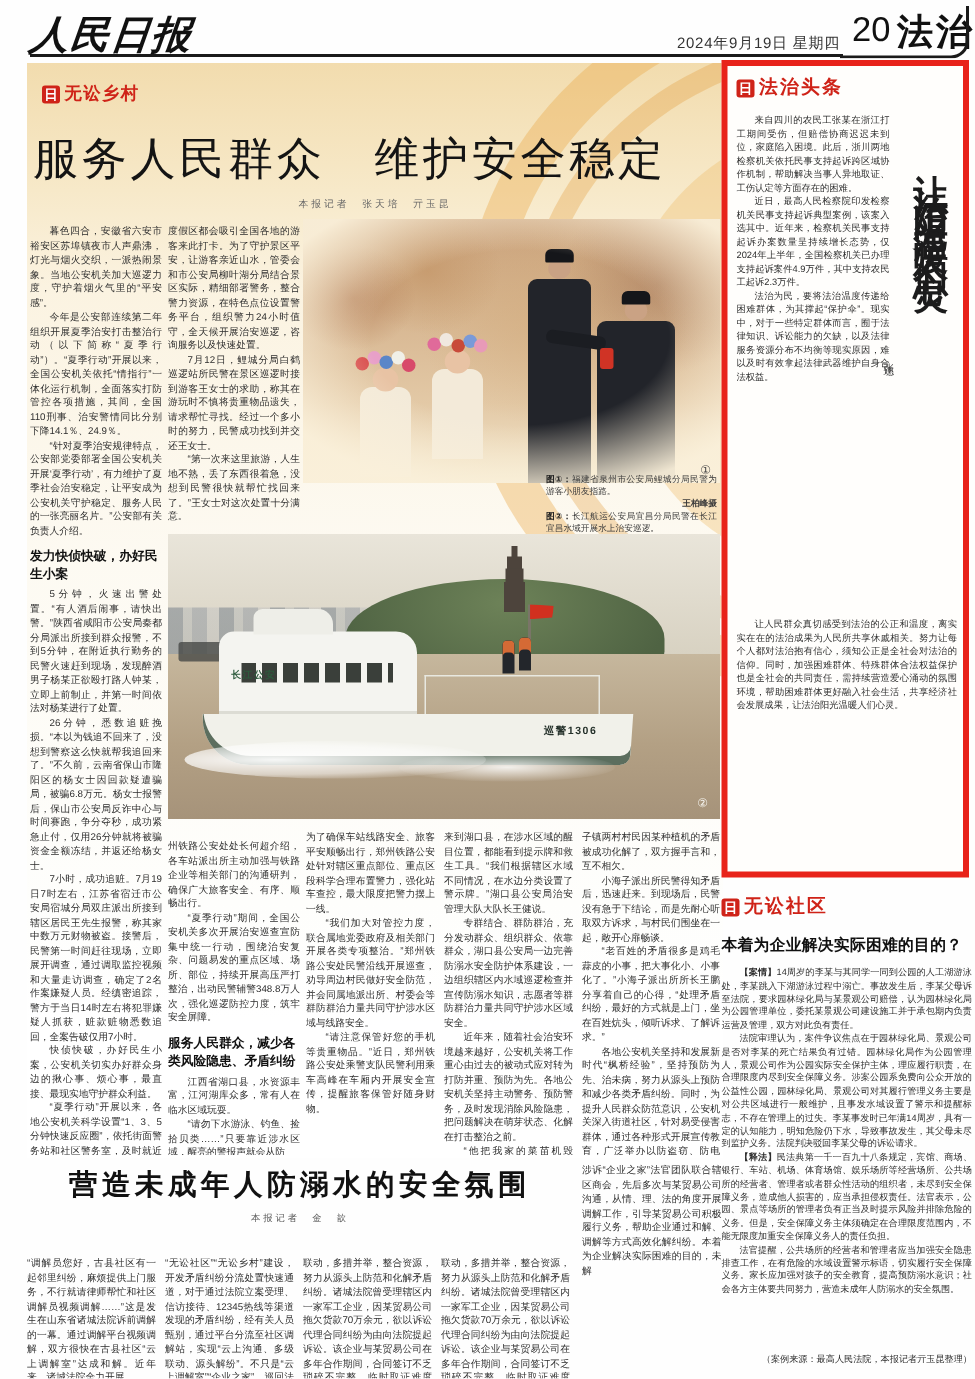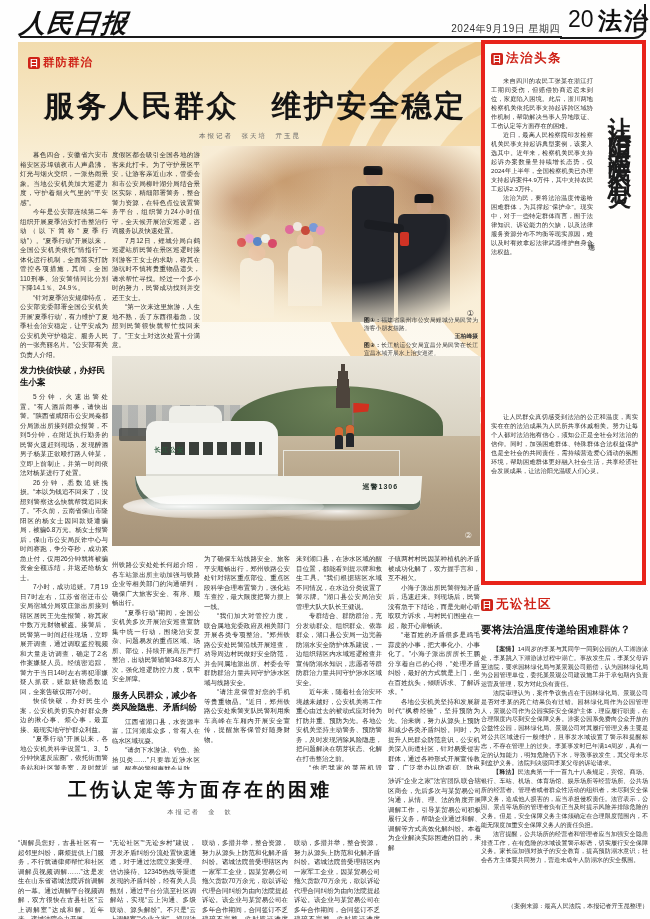--- a/index.html
+++ b/index.html
@@ -26,21 +26,21 @@
     border:26px solid rgba(233,169,70,.38);}
   .swoosh2{position:absolute;left:330px;top:-20px;width:420px;height:380px;border-radius:50%;
     border:14px solid rgba(226,148,48,.30);}
   .swoosh3{position:absolute;left:395px;top:40px;width:300px;height:300px;border-radius:50%;
     background:rgba(238,186,100,.35);}
   .col-label{display:flex;align-items:center;gap:3px;}
   .plogo{display:inline-block;width:12px;height:12px;background:#cf2318;color:#fff;border-radius:2px;
     font-size:9px;line-height:12px;text-align:center;font-weight:bold;flex:0 0 auto;}
   .red-label-text{color:#cf2318;font-weight:bold;font-size:11.5px;letter-spacing:1px;}
   .kicker{left:12px;top:31px;font-size:10.5px;color:#222;letter-spacing:1px;}
-  .big-headline{left:26px;top:44px;width:450px;font-size:30px;font-weight:bold;color:#141414;
+  .big-headline{left:4px;top:44px;width:450px;font-size:30px;font-weight:normal;color:#141414;
     letter-spacing:2.5px;white-space:nowrap;}
   .lead-byline{left:0;top:90px;width:464px;text-align:center;font-size:6.5px;color:#666;letter-spacing:2px;}
   
   .ncol{font-size:6.5px;line-height:9.5px;text-align:justify;color:#2e2e2e;overflow:hidden;}
   .ncol p{margin:0;text-indent:13px;}
   .colsub{font-weight:bold;font-size:8.5px;line-height:12px;text-align:left;color:#111;
     margin:5px 0 4px 0;text-indent:0 !important;}
   .c1{left:2px;top:108px;width:88px;height:620px;}
   .c2t{left:94px;top:108px;width:88px;height:206px;}
   .c2b{left:94px;top:518px;width:88px;height:210px;}
@@ -164,21 +164,21 @@
 <div class="abs head-rule"></div>
 <div class="abs head-bracket"></div>
 
 <div class="abs main-wrap">
   <div class="swoosh1"></div>
   <div class="swoosh2"></div>
   <div class="swoosh3"></div>
 
   <div class="abs col-label" style="left:10px;top:13px;">
     <span class="plogo">日</span>
-    <span class="red-label-text">群防群治</span>
+    <span class="red-label-text">无讼乡村</span>
   </div>
   <div class="abs big-headline">服务人民群众　维护安全稳定</div>
   <div class="abs lead-byline">本报记者　张天培　亓玉昆</div>
 
   <div class="abs ncol c1">
     <p>暮色四合，安徽省六安市裕安区苏埠镇夜市人声鼎沸，灯光与烟火交织，一派热闹景象。当地公安机关加大巡逻力度，守护着烟火气里的“平安感”。</p>
     <p>今年是公安部连续第二年组织开展夏季治安打击整治行动（以下简称“夏季行动”）。“夏季行动”开展以来，全国公安机关依托“情指行”一体化运行机制，全面落实打防管控各项措施，其间，全国110刑事、治安警情同比分别下降14.1％、24.9％。</p>
     <p>“针对夏季治安规律特点，公安部党委部署全国公安机关开展‘夏季行动’，有力维护了夏季社会治安稳定，让平安成为公安机关守护稳定、服务人民的一张亮丽名片。”公安部有关负责人介绍。</p>
     <div class="colsub">发力快侦快破，办好民生小案</div>
     <p>5分钟，火速出警处置。“有人酒后闹事，请快出警。”陕西省咸阳市公安局秦都分局派出所接到群众报警，不到5分钟，在附近执行勤务的民警火速赶到现场，发现醉酒男子杨某正欲殴打路人钟某，立即上前制止，并第一时间依法对杨某进行了处置。</p>
@@ -314,32 +314,32 @@
       <p>让人民群众真切感受到法治的公正和温度，离实实在在的法治成果为人民所共享休戚相关。努力让每个人都对法治抱有信心，须知公正是全社会对法治的信仰。同时，加强困难群体、特殊群体合法权益保护也是全社会的共同责任，需持续营造爱心涌动的氛围环境，帮助困难群体更好融入社会生活，共享经济社会发展成果，让法治阳光温暖人们心灵。</p>
     </div>
   </div>
 </div>
 
 <div class="abs case">
   <div class="col-label">
     <span class="plogo">日</span>
     <span class="rb-label">无讼社区</span>
   </div>
-  <div class="case-headline">要将法治温度传递给困难群体？</div>
+  <div class="case-headline">本着为企业解决实际困难的目的？</div>
   <div class="case-body">
     <p><span class="mark">【案情】</span><span>14周岁的李某与其同学一同到公园的人工湖游泳处，李某跳入下湖游泳过程中溺亡。事故发生后，李某父母诉至法院，要求园林绿化局与某景观公司赔偿，认为园林绿化局为公园管理单位，委托某景观公司建设施工并于承包期内负责运营及管理，双方对此负有责任。</span></p>
     <p>法院审理认为，案件争议焦点在于园林绿化局、景观公司是否对李某的死亡结果负有过错。园林绿化局作为公园管理人，景观公司作为公园实际安全保护主体，理应履行职责，在合理限度内尽到安全保障义务。涉案公园系免费向公众开放的公益性公园，园林绿化局、景观公司对其履行管理义务主要是对公共区域进行一般维护，且事发水域设置了警示和提醒标志，不存在管理上的过失。李某事发时已年满14周岁，具有一定的认知能力，明知危险仍下水，导致事故发生，其父母未尽到监护义务。法院判决驳回李某父母的诉讼请求。</p>
     <p><span class="mark">【释法】</span><span>民法典第一千一百九十八条规定，宾馆、商场、银行、车站、机场、体育场馆、娱乐场所等经营场所、公共场所的经营者、管理者或者群众性活动的组织者，未尽到安全保障义务，造成他人损害的，应当承担侵权责任。法官表示，公园、景点等场所的管理者负有正当及时提示风险并排除危险的义务。但是，安全保障义务主体须确定在合理限度范围内，不能无限度加重安全保障义务人的责任负担。</span></p>
     <p>法官提醒，公共场所的经营者和管理者应当加强安全隐患排查工作，在有危险的水域设置警示标语，切实履行安全保障义务。家长应加强对孩子的安全教育，提高预防溺水意识；社会各方主体要共同努力，营造未成年人防溺水的安全氛围。</p>
   </div>
 </div>
 <div class="abs case-source">（案例来源：最高人民法院，本报记者亓玉昆整理）</div>
 
 <div class="abs court">
-  <div class="court-headline">工伤认定等方面存在的困难</div>
+  <div class="court-headline">营造未成年人防溺水的安全氛围</div>
   <div class="court-byline">本报记者　金　歆</div>
 </div>
 <div class="abs ncol courtcol cc1">
   <p style="text-indent:0;">“调解员您好，古县社区有一起邻里纠纷，麻烦提供上门服务，不行就请律师帮忙和社区调解员视频调解……”这是发生在山东省诸城法院诉前调解的一幕。通过调解平台视频调解，双方很快在古县社区“云上调解室”达成和解。近年来，诸城法院全力开展</p>
 </div>
 <div class="abs ncol courtcol cc2">
   <p style="text-indent:0;">“无讼社区”“无讼乡村”建设，开发矛盾纠纷分流处置快速通道，对于通过法院立案受理、信访接待、12345热线等渠道发现的矛盾纠纷，经有关人员甄别，通过平台分流至社区调解站，实现“云上沟通、多级联动、源头解纷”。不只是“云上调解室”“企业之家”、巡回法庭、诉源治理……近年来，诸城法院始终坚</p>
 </div>
 <div class="abs ncol courtcol cc3">
   <p style="text-indent:0;">联动，多措并举，整合资源，努力从源头上防范和化解矛盾纠纷。诸城法院曾受理辖区内一家军工企业，因某贸易公司拖欠货款70万余元，欲以诉讼代理合同纠纷为由向法院提起诉讼。该企业与某贸易公司在多年合作期间，合同签订不乏琐碎不完整，临时取证难度大、耗时长，且企业正面临经营困难、急需资金周转。</p>

